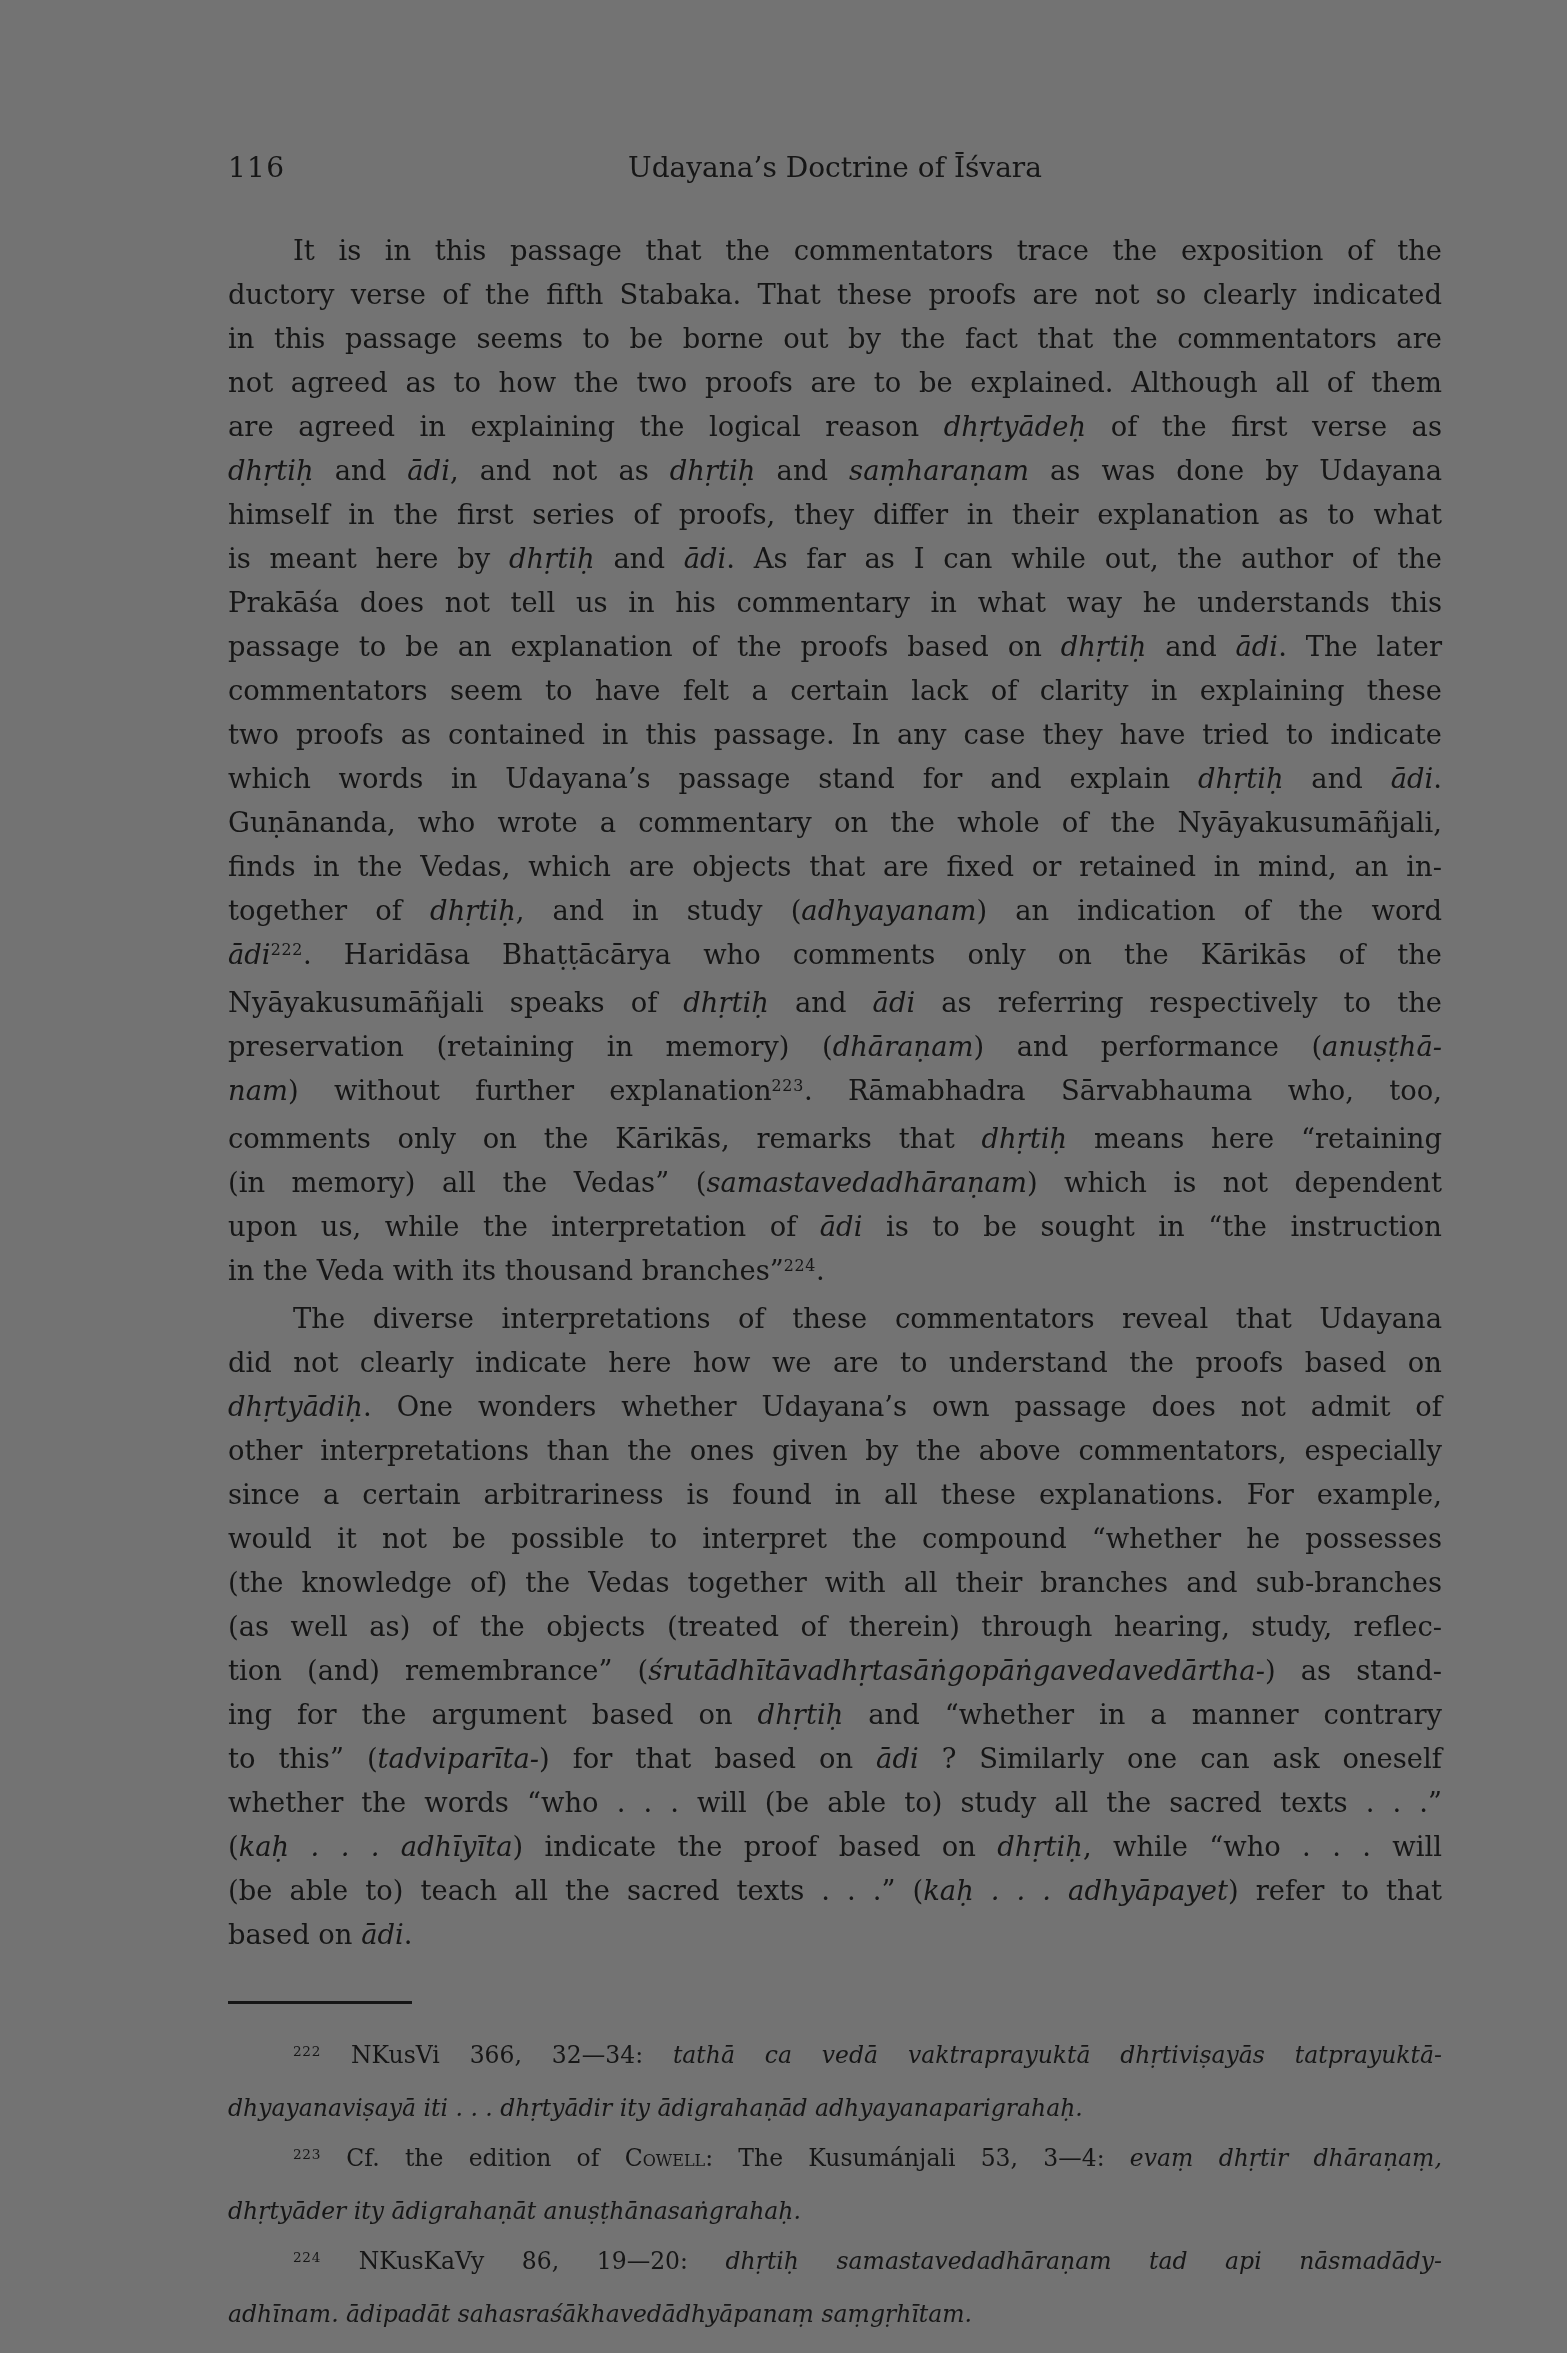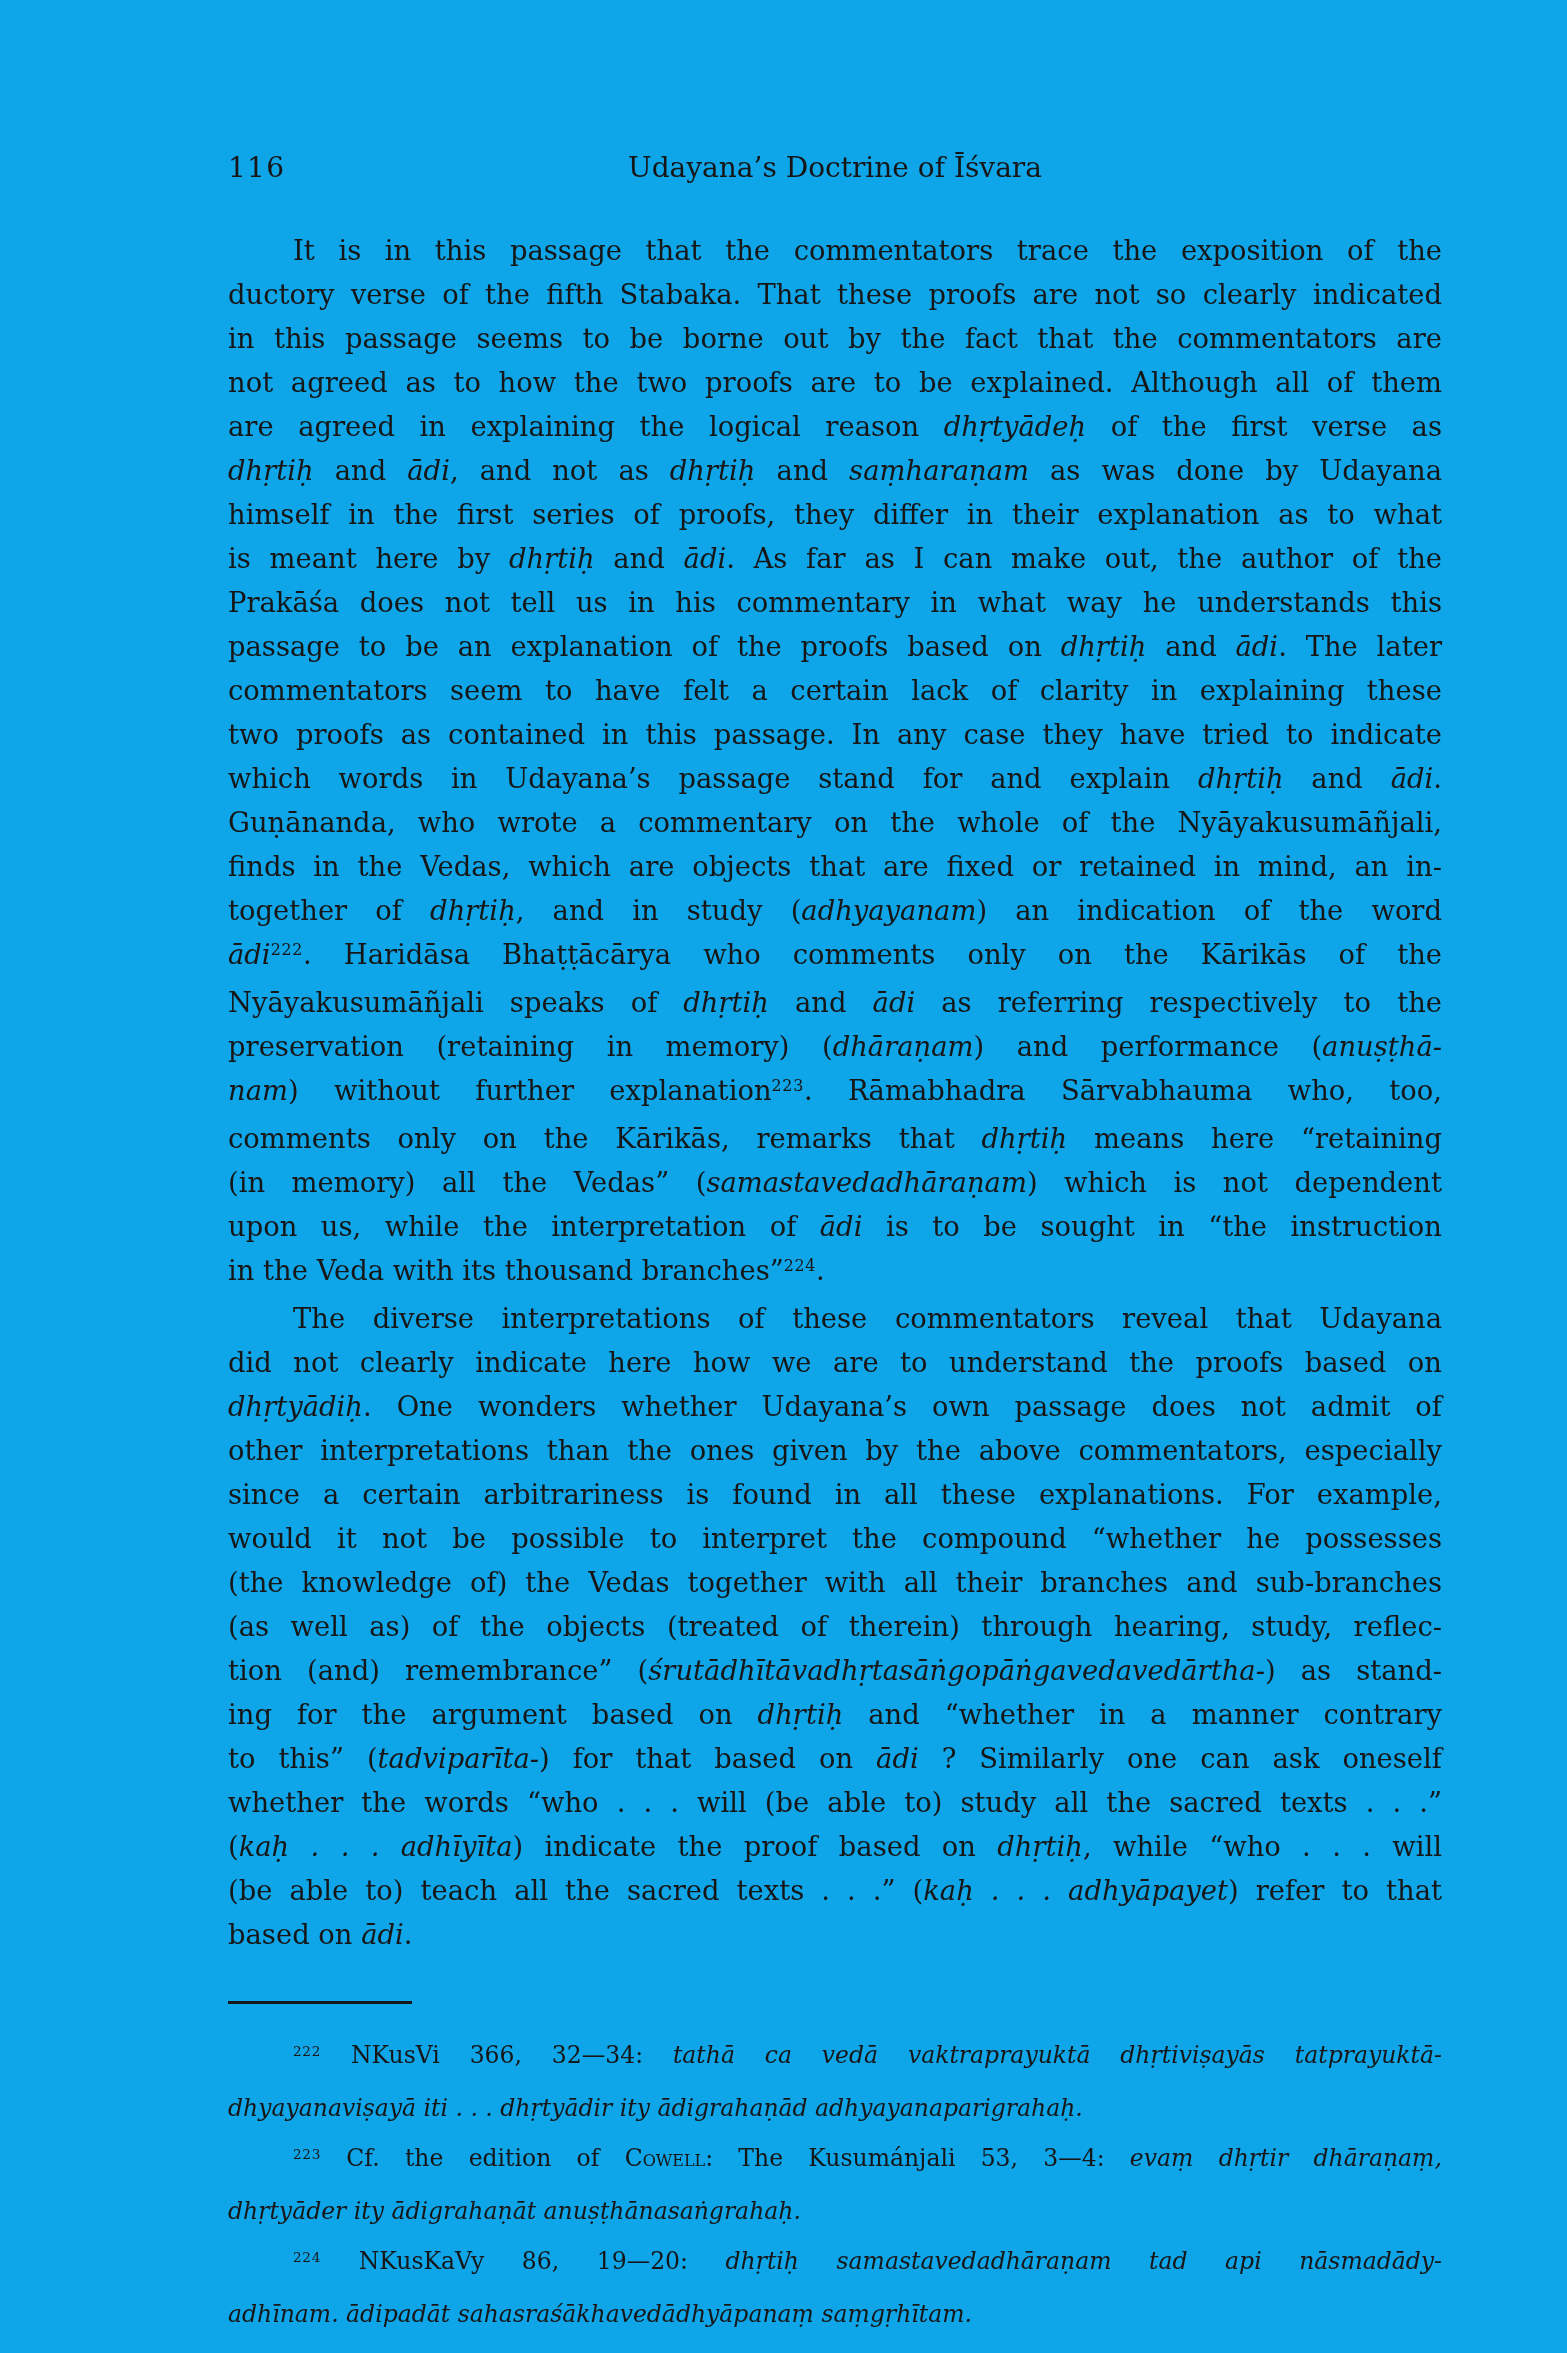--- a/index.html
+++ b/index.html
@@ -56,36 +56,36 @@
     font-size: 0.58em;
     position: relative;
     top: -0.55em;
     font-style: normal;
     letter-spacing: 0.7px;
   }
 </style>
 </head>
 <body>
 
-<div class="page" style="background: #0ea5e9; color: rgb(22, 22, 22);">
+<div class="page" style="background: #737373; color: rgb(22, 22, 22);">
   <header class="running-head">
     <span class="pagenum">116</span>
     <span class="runtitle">Udayana’s Doctrine of Īśvara</span>
   </header>
 
   <main class="body-text">
       <div class="block">
         <div class="line"><span>It is in this passage that the commentators trace the exposition of the</span></div>
         <div class="line"><span>ductory verse of the fifth Stabaka. That these proofs are not so clearly indicated</span></div>
         <div class="line"><span>in this passage seems to be borne out by the fact that the commentators are</span></div>
         <div class="line"><span>not agreed as to how the two proofs are to be explained. Although all of them</span></div>
         <div class="line"><span>are agreed in explaining the logical reason </span><span class="it">dhṛtyādeḥ</span><span> of the first verse as</span></div>
         <div class="line"><span class="it">dhṛtiḥ</span><span> and </span><span class="it">ādi</span><span>, and not as </span><span class="it">dhṛtiḥ</span><span> and </span><span class="it">saṃharaṇam</span><span> as was done by Udayana</span></div>
         <div class="line"><span>himself in the first series of proofs, they differ in their explanation as to what</span></div>
-        <div class="line"><span>is meant here by </span><span class="it">dhṛtiḥ</span><span> and </span><span class="it">ādi</span><span>. As far as I can make out, the author of the</span></div>
+        <div class="line"><span>is meant here by </span><span class="it">dhṛtiḥ</span><span> and </span><span class="it">ādi</span><span>. As far as I can while out, the author of the</span></div>
         <div class="line"><span>Prakāśa does not tell us in his commentary in what way he understands this</span></div>
         <div class="line"><span>passage to be an explanation of the proofs based on </span><span class="it">dhṛtiḥ</span><span> and </span><span class="it">ādi</span><span>. The later</span></div>
         <div class="line"><span>commentators seem to have felt a certain lack of clarity in explaining these</span></div>
         <div class="line"><span>two proofs as contained in this passage. In any case they have tried to indicate</span></div>
         <div class="line"><span>which words in Udayana’s passage stand for and explain </span><span class="it">dhṛtiḥ</span><span> and </span><span class="it">ādi</span><span>.</span></div>
         <div class="line"><span>Guṇānanda, who wrote a commentary on the whole of the Nyāyakusumāñjali,</span></div>
         <div class="line"><span>finds in the Vedas, which are objects that are fixed or retained in mind, an in-</span></div>
         <div class="line"><span>together of </span><span class="it">dhṛtiḥ</span><span>, and in study (</span><span class="it">adhyayanam</span><span>) an indication of the word</span></div>
         <div class="line"><span class="it">ādi</span><span class="sup">222</span><span>. Haridāsa Bhaṭṭācārya who comments only on the Kārikās of the</span></div>
         <div class="line"><span>Nyāyakusumāñjali speaks of </span><span class="it">dhṛtiḥ</span><span> and </span><span class="it">ādi</span><span> as referring respectively to the</span></div>

